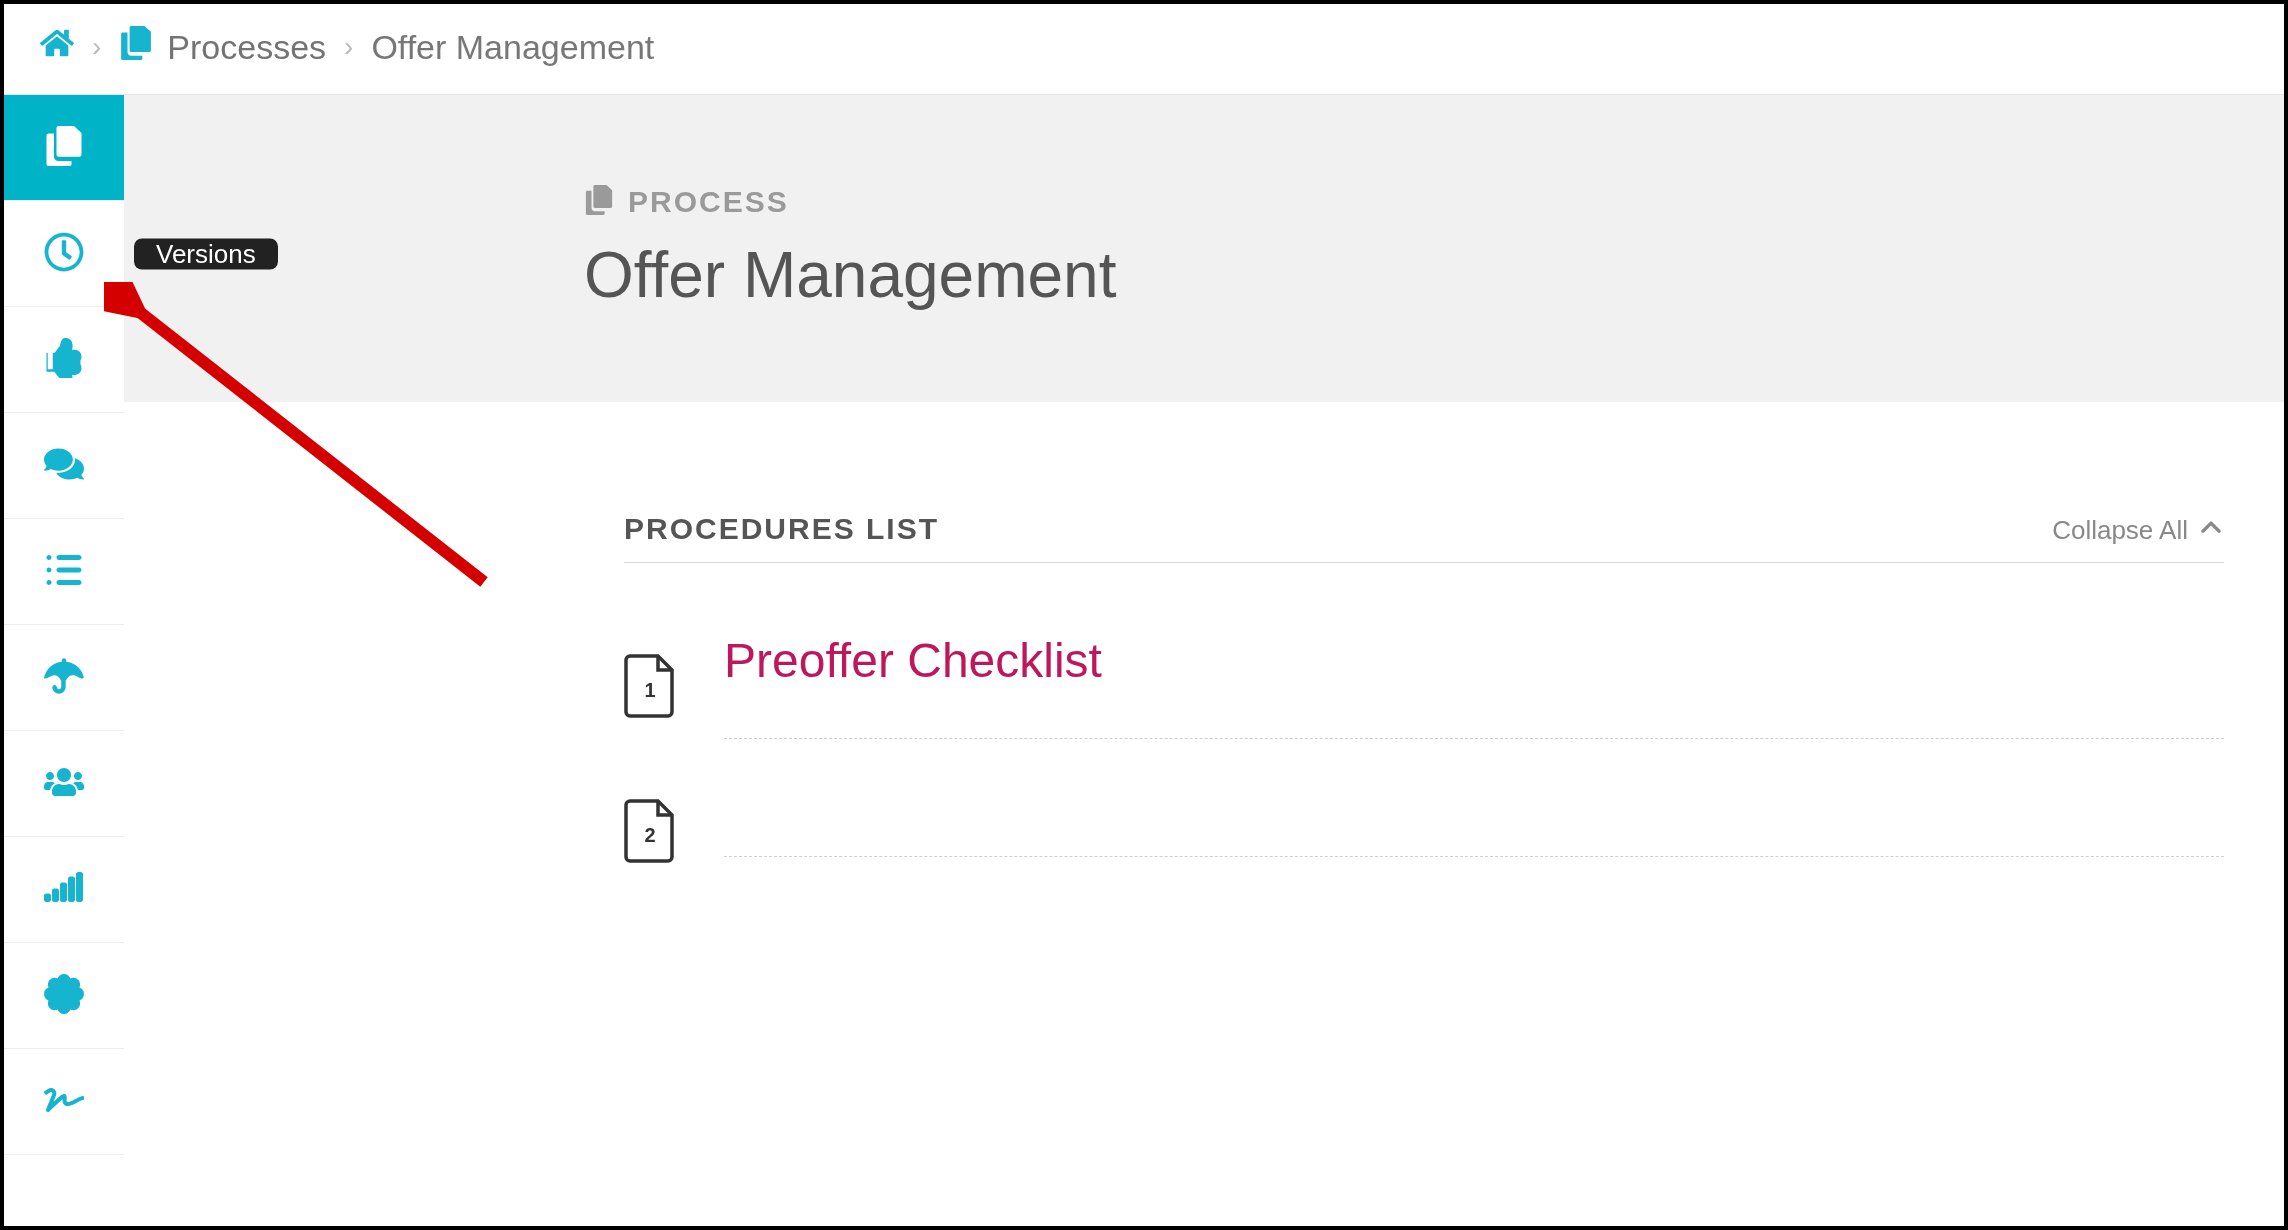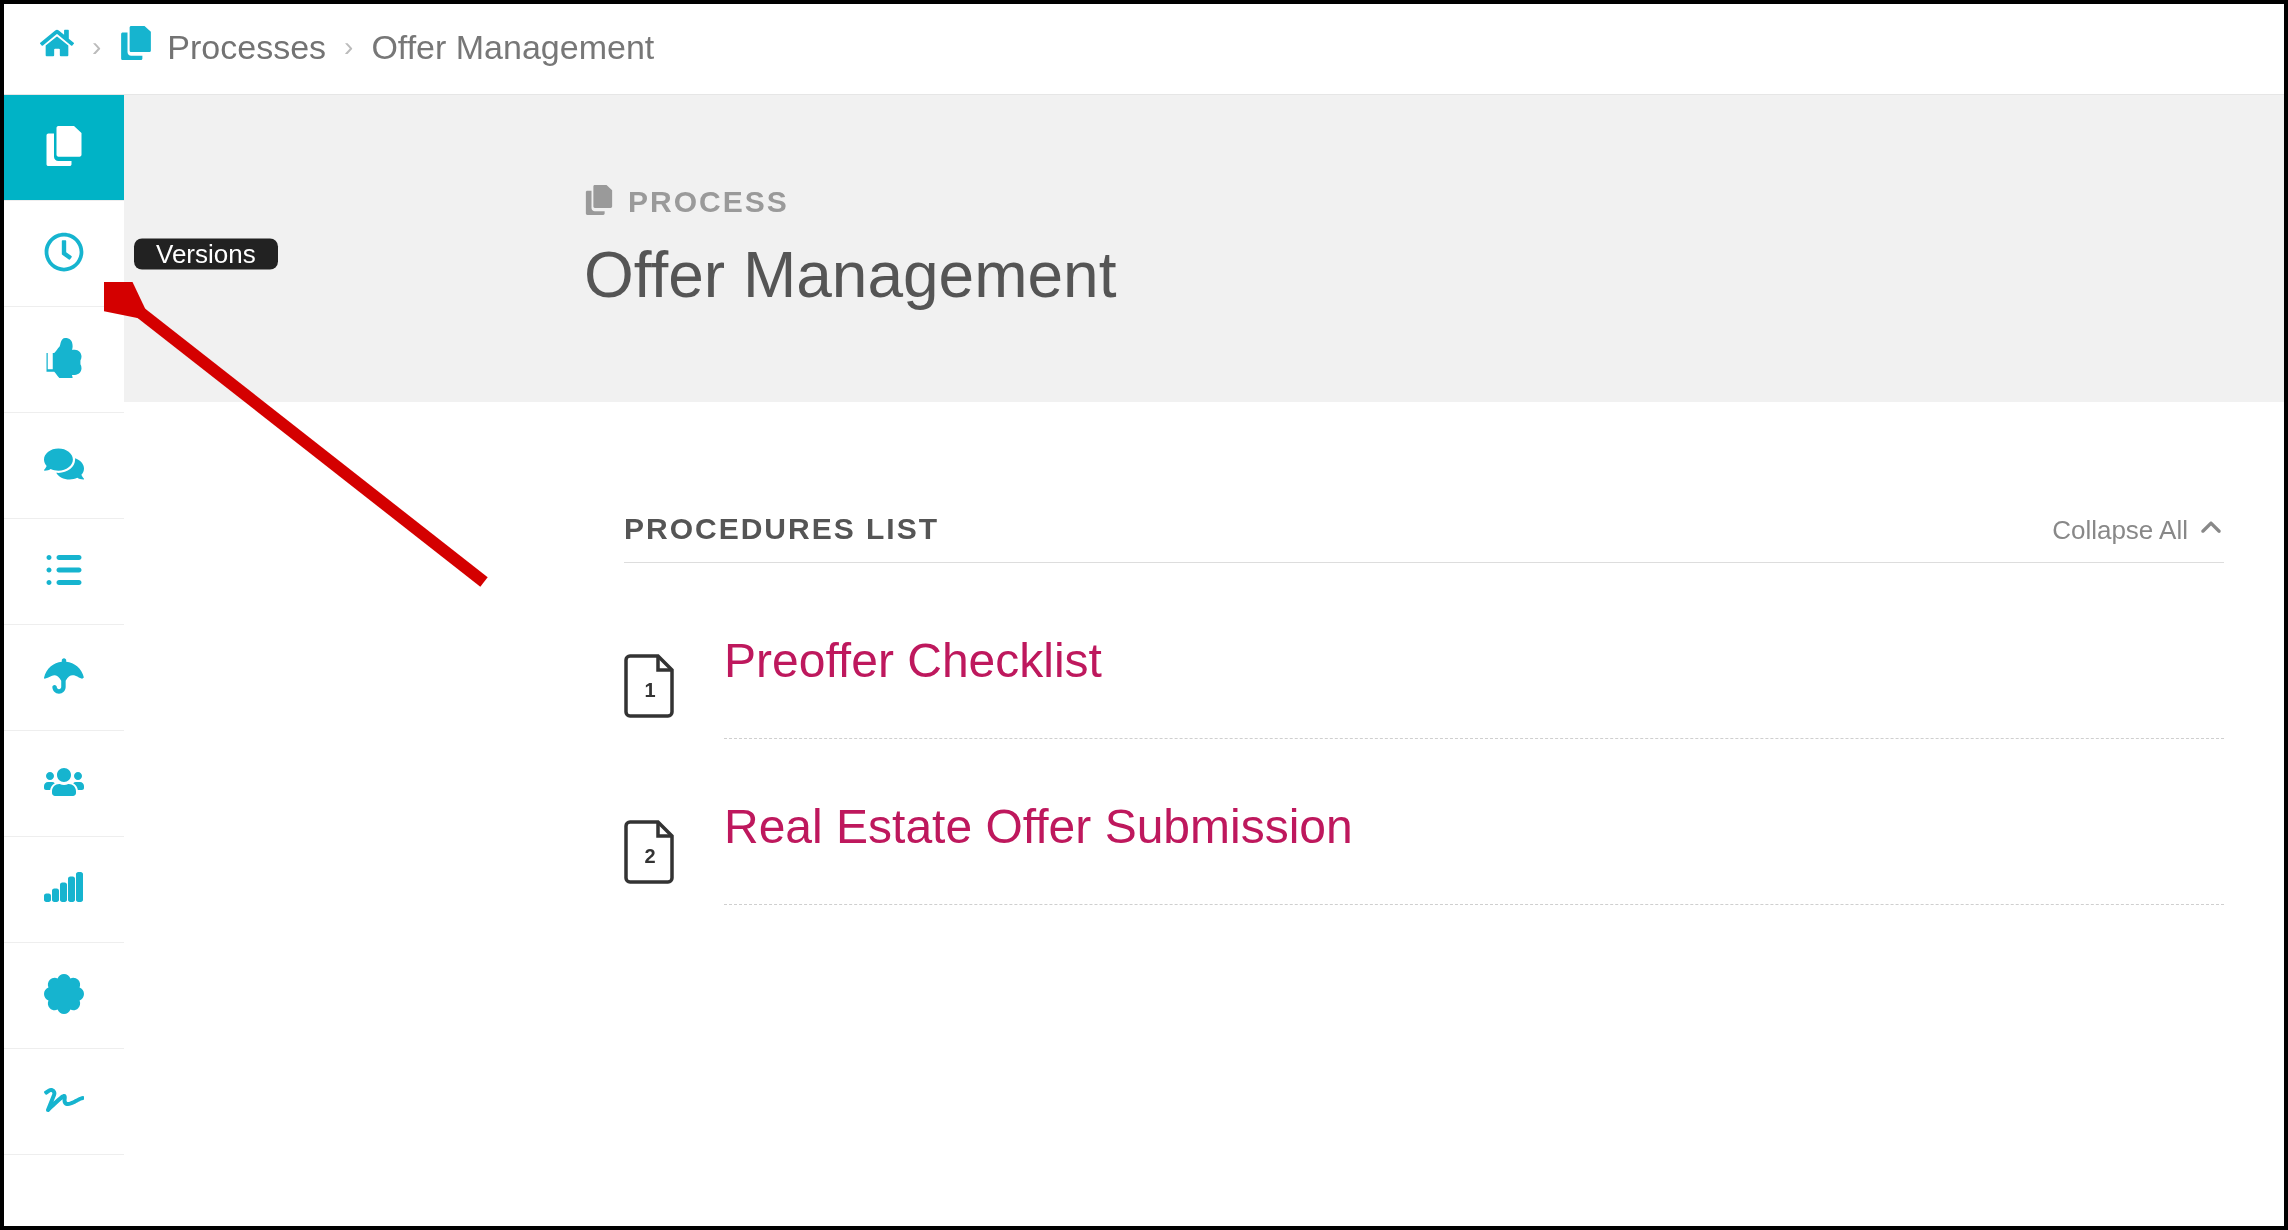--- a/index.html
+++ b/index.html
@@ -268,21 +268,20 @@
 
         <div class="procedure" style="margin-top:60px;">
           <span class="doc-ic">
             <svg viewBox="0 0 52 64">
                 <path d="M6 2h28l14 14v42a4 4 0 0 1-4 4H6a4 4 0 0 1-4-4V6a4 4 0 0 1 4-4z"></path>
                 <path d="M34 2v14h14"></path>
               </svg>
             <span class="num">2</span>
           </span>
           <div class="procedure-text">
-            <span class="label">Real Estate Offer Submission</span>
             <div class="divider"></div>
           </div>
         </div>
       </div>
     </main>
   </div>
 
   <svg class="arrow" width="400" height="320">
     <defs>
       <marker id="ahead" markerWidth="14" markerHeight="14" refX="2" refY="6" orient="auto">

